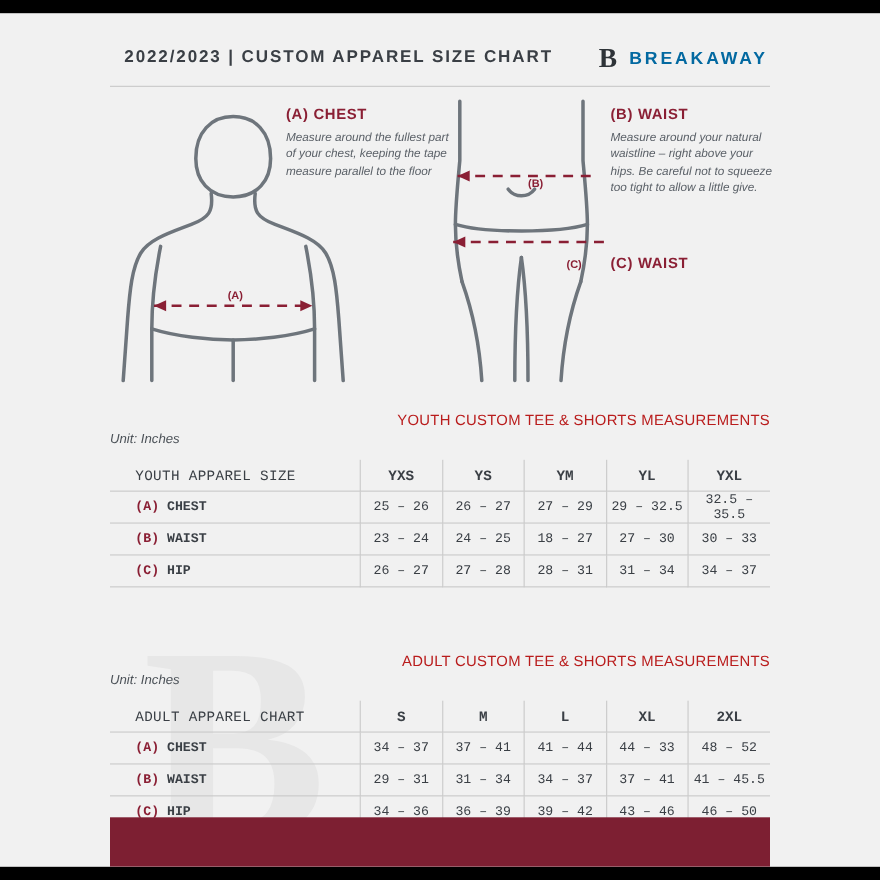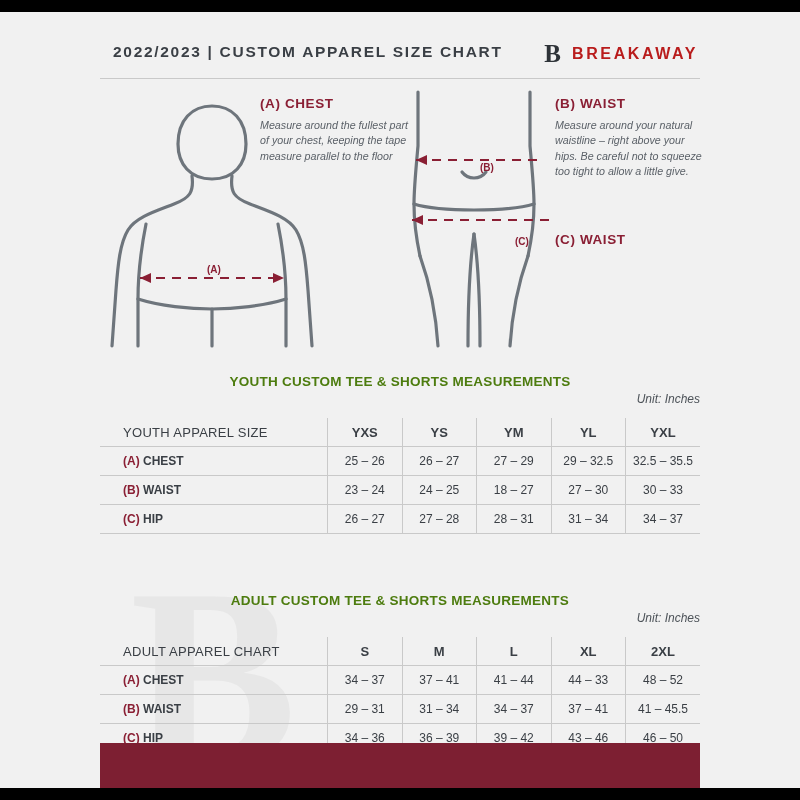--- a/index.html
+++ b/index.html
@@ -70,21 +70,21 @@
     font-family: "Liberation Serif", serif;
     font-size: 25px;
     font-weight: bold;
     color: #2e3338;
     line-height: 1;
   }
   .brand-name {
     font-size: 16px;
     font-weight: bold;
     letter-spacing: 2.6px;
-    color: #b91c1c;
+    color: #0369a1;
   }
   .header-rule {
     position: absolute;
     left: 100px;
     top: 66px;
     width: 600px;
     height: 1px;
     background: #c9c9c9;
   }
 
@@ -125,46 +125,47 @@
     font-weight: bold;
     color: #8a1f34;
   }
 
   
   .tbl-block { position: absolute; left: 100px; width: 600px; }
   #youth-block { top: 362px; }
   #adult-block { top: 533px; margin-top: 48px; }
 
   .tbl-title {
-    text-align: center;
+    text-align: right;
     font-size: 13.5px;
-    font-weight: bold;
-    color: #4d7c0f;
+    font-weight: normal;
+    color: #b91c1c;
     letter-spacing: .25px;
   }
   .tbl-unit {
-    text-align: right;
+    text-align: left;
     font-size: 12px;
     font-style: italic;
     color: #4c5258;
     margin-top: 3px;
   }
   table {
     width: 600px;
     border-collapse: collapse;
     margin-top: 12px;
     table-layout: fixed;
   }
   th, td {
     border: 1px solid #c9c9c9;
     height: 28px;
     font-size: 12px;
     color: #3a3f45;
     text-align: center;
     padding: 0;
+    font-family: Liberation Mono, monospace;
   }
   th:first-child, td:first-child {
     text-align: left;
     padding-left: 23px;
     width: 204px;
   }
   thead th {
     font-size: 13px;
     font-weight: bold;
   }

